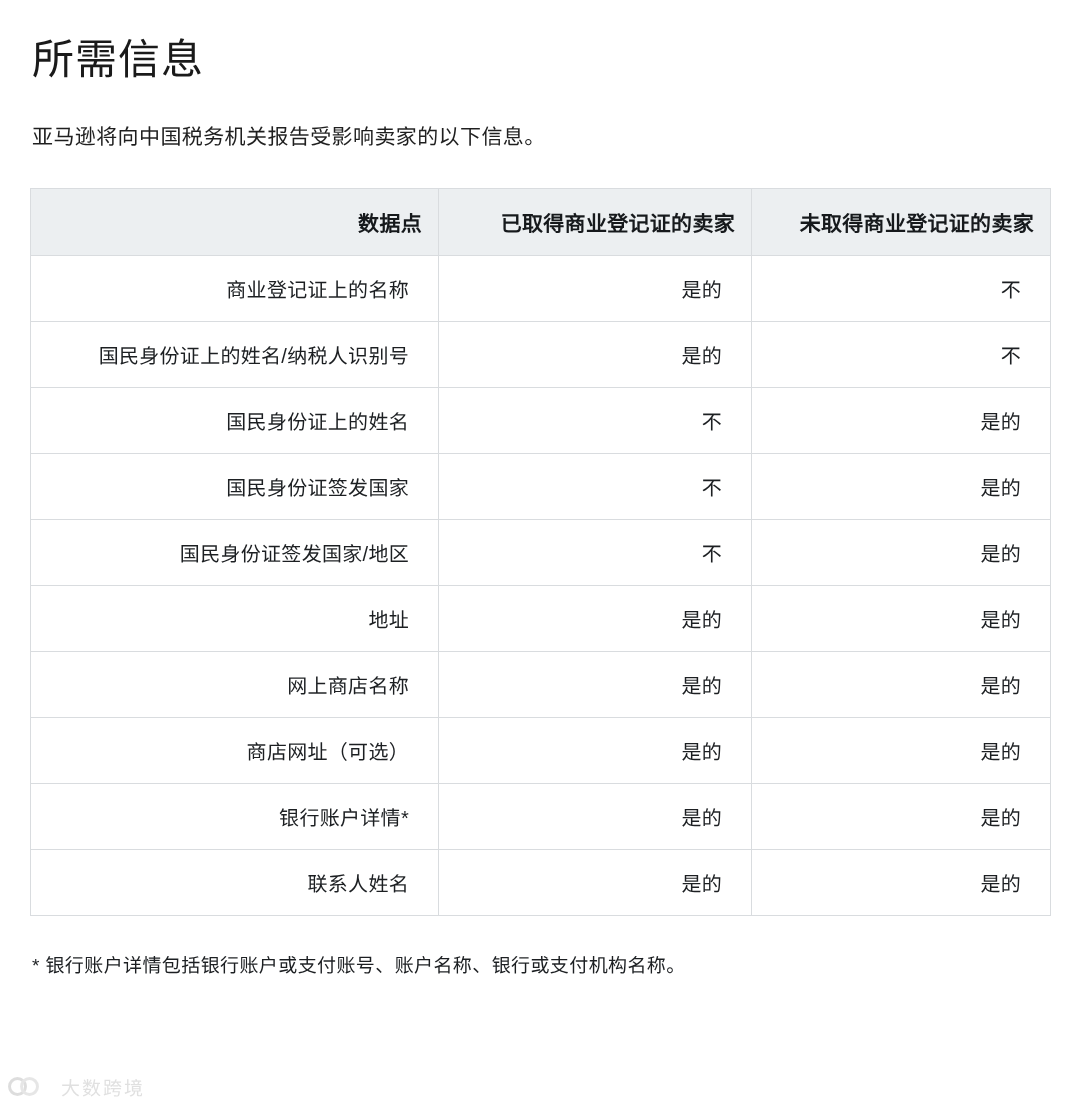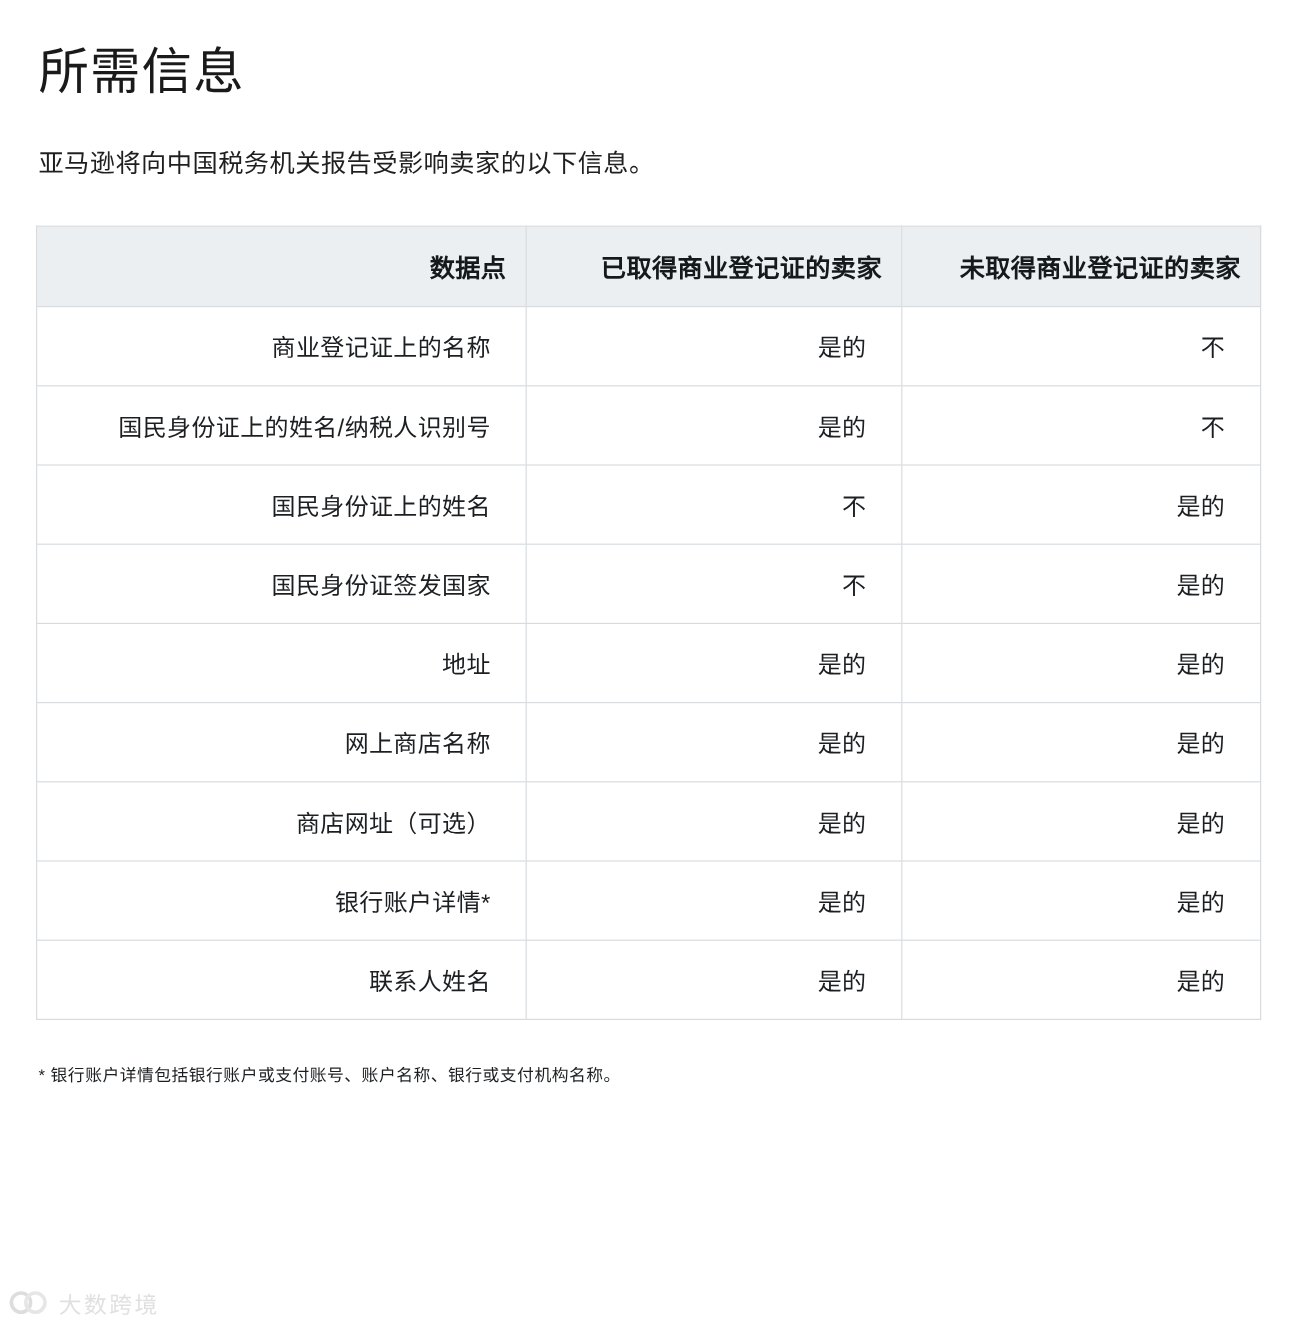--- a/index.html
+++ b/index.html
@@ -62,21 +62,21 @@
     padding: 0 29px;
     color: #1c1f22;
     font-weight: 400;
     background: #ffffff;
     margin-top: 48px;
   }
   table.info-table col.c1 { width: 408px; }
   table.info-table col.c2 { width: 313px; }
   table.info-table col.c3 { width: 299px; }
   .footnote {
-    font-size: 14px;
+    font-size: 19px;
     color: #1c1f22;
     margin: 36px 0 0 2px;
     letter-spacing: 0.4px;
     line-height: 1.5;
   }
   
   .watermark {
     position: absolute;
     left: 8px;
     bottom: 6px;
@@ -99,20 +99,21 @@
     border-radius: 50%;
     box-sizing: border-box;
   }
   .watermark .wm-logo .ring.r1 { left: 0px; }
   .watermark .wm-logo .ring.r2 { left: 12px; border-color: #cfcfcf; }
   .watermark .wm-text {
     font-size: 19px;
     color: #c2c2c2;
     letter-spacing: 2px;
     font-weight: 500;
+    margin-left: 12px;
   }
 </style>
 </head>
 <body>
 
 <div class="page">
 
   <h1 class="page-title">所需信息</h1>
 
   <p class="intro">亚马逊将向中国税务机关报告受影响卖家的以下信息。</p>
@@ -145,20 +146,25 @@
         <td>国民身份证上的姓名</td>
         <td>不</td>
         <td>是的</td>
       </tr>
       <tr>
         <td>国民身份证签发国家</td>
         <td>不</td>
         <td>是的</td>
       </tr>
       <tr>
+        <td>国民身份证签发国家/地区</td>
+        <td>不</td>
+        <td>是的</td>
+      </tr>
+      <tr>
         <td>地址</td>
         <td>是的</td>
         <td>是的</td>
       </tr>
       <tr>
         <td>网上商店名称</td>
         <td>是的</td>
         <td>是的</td>
       </tr>
       <tr>

